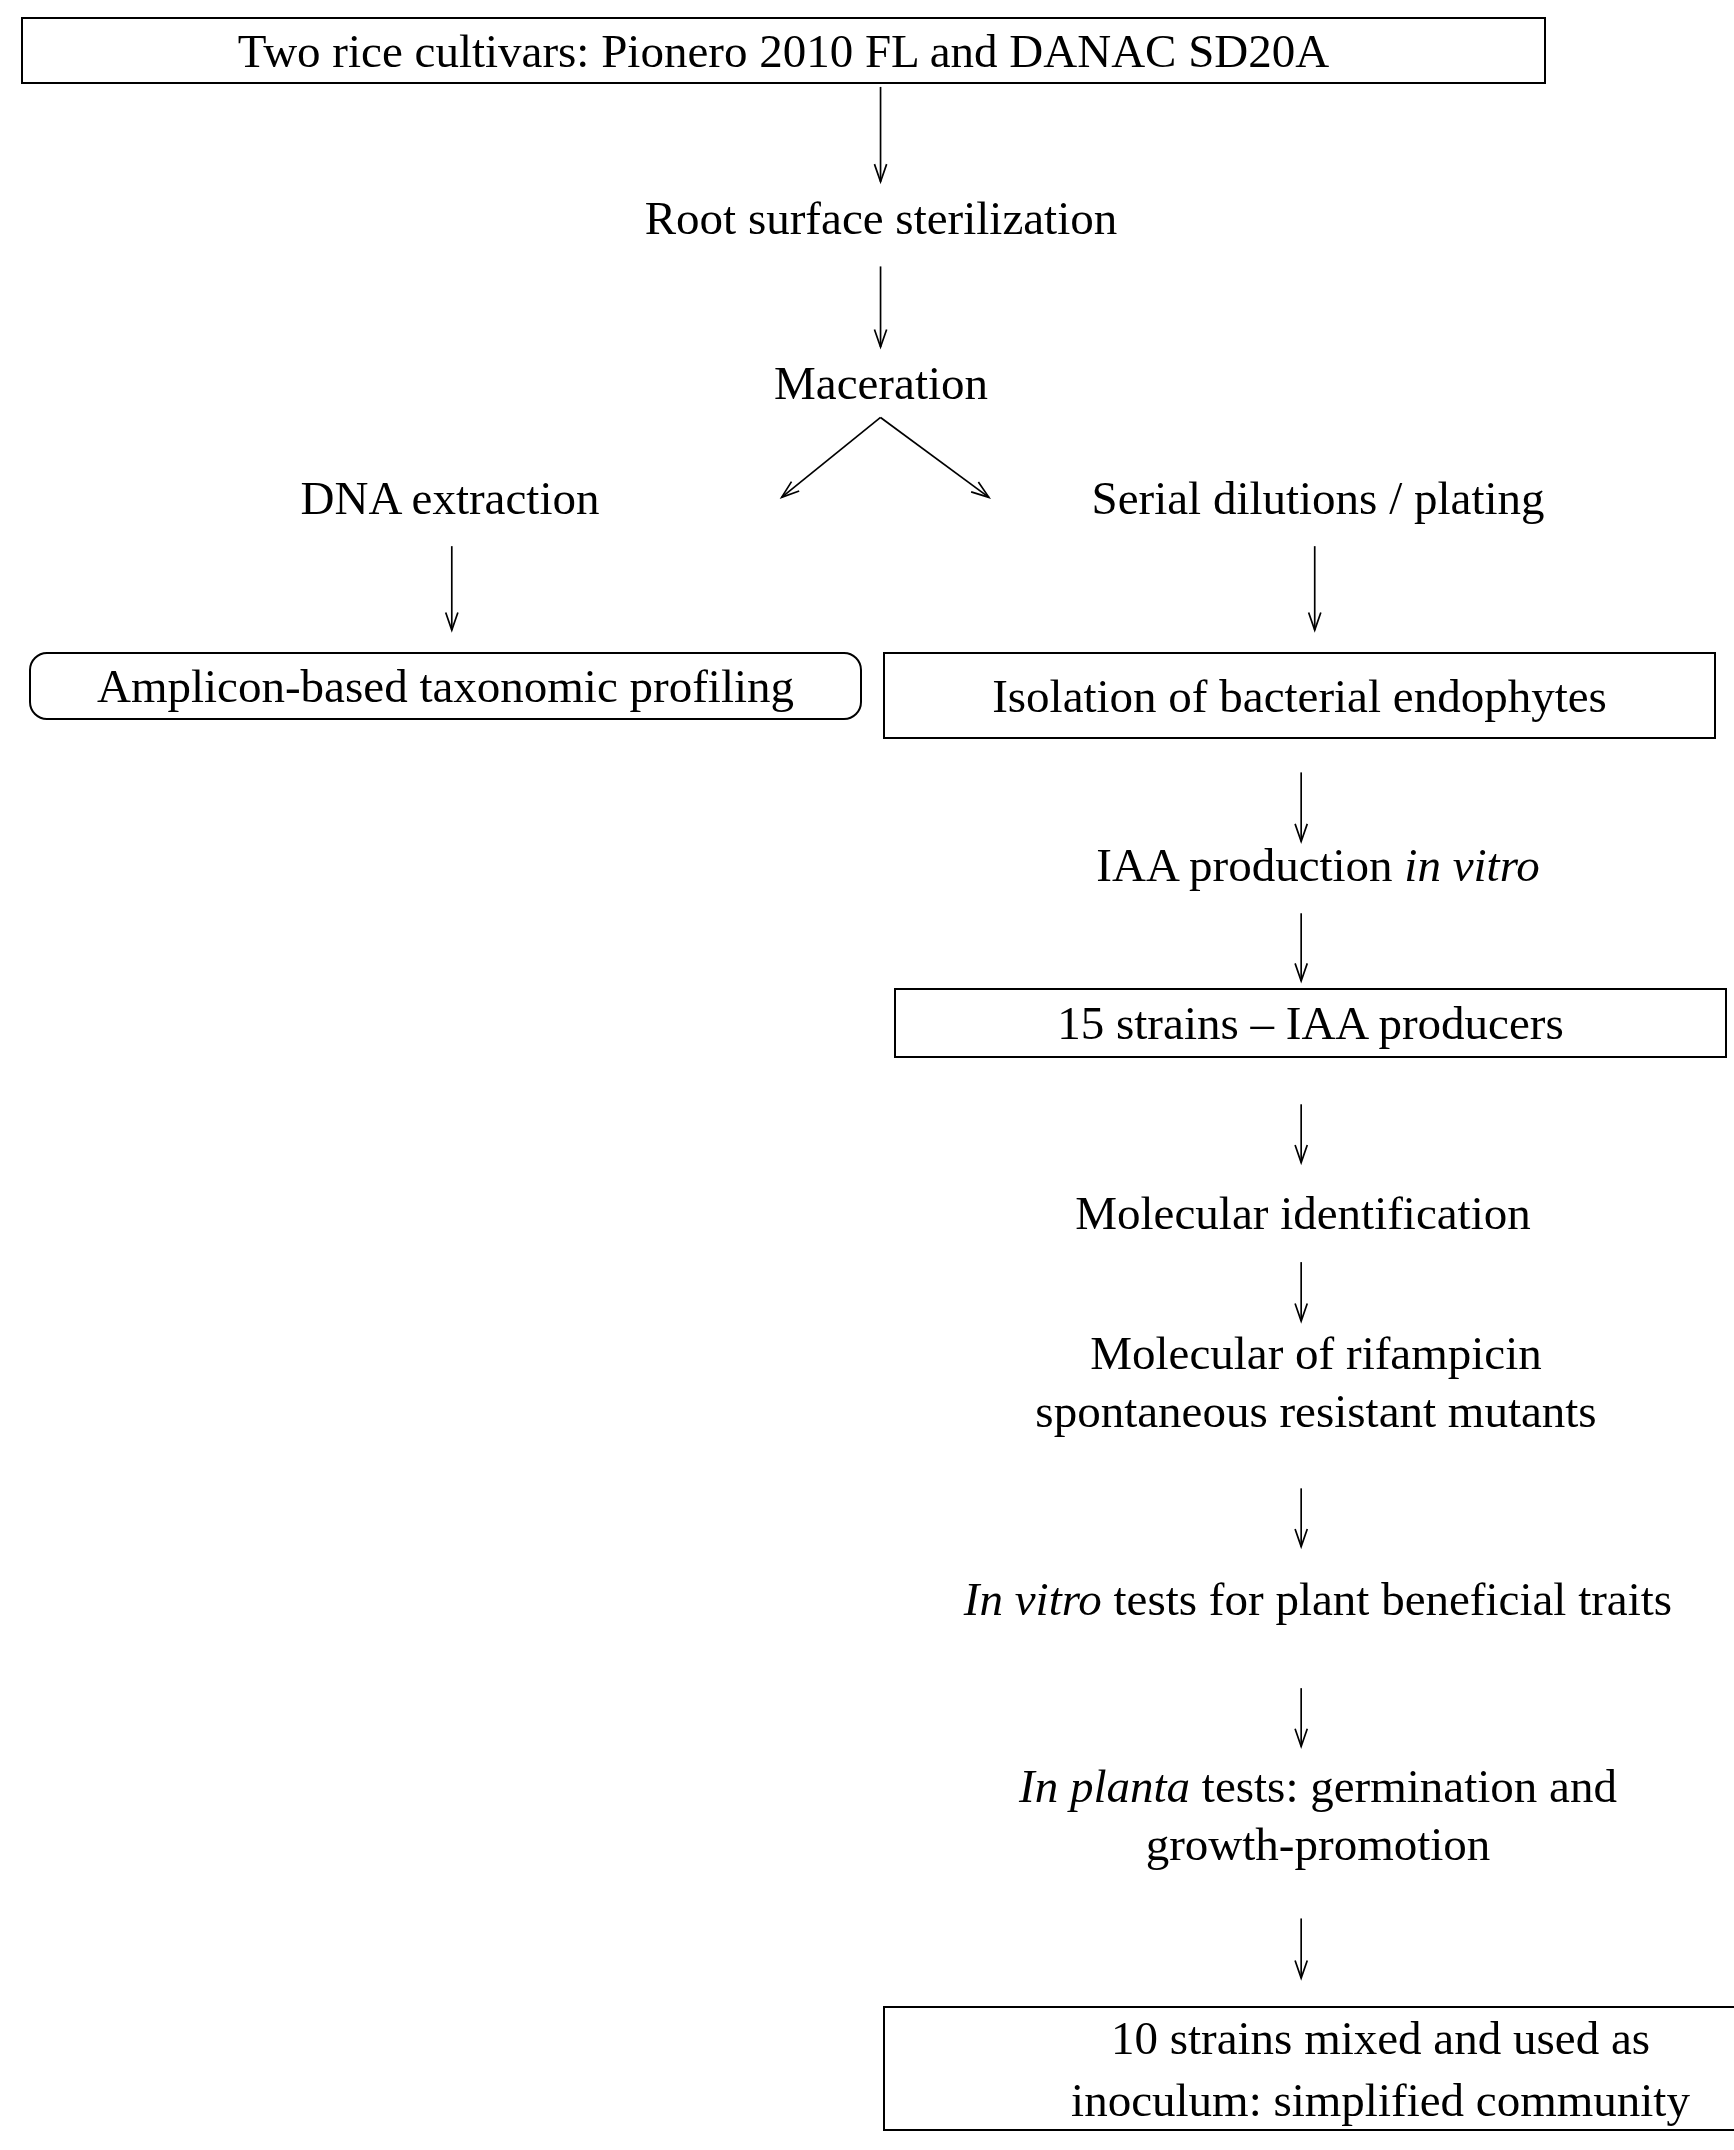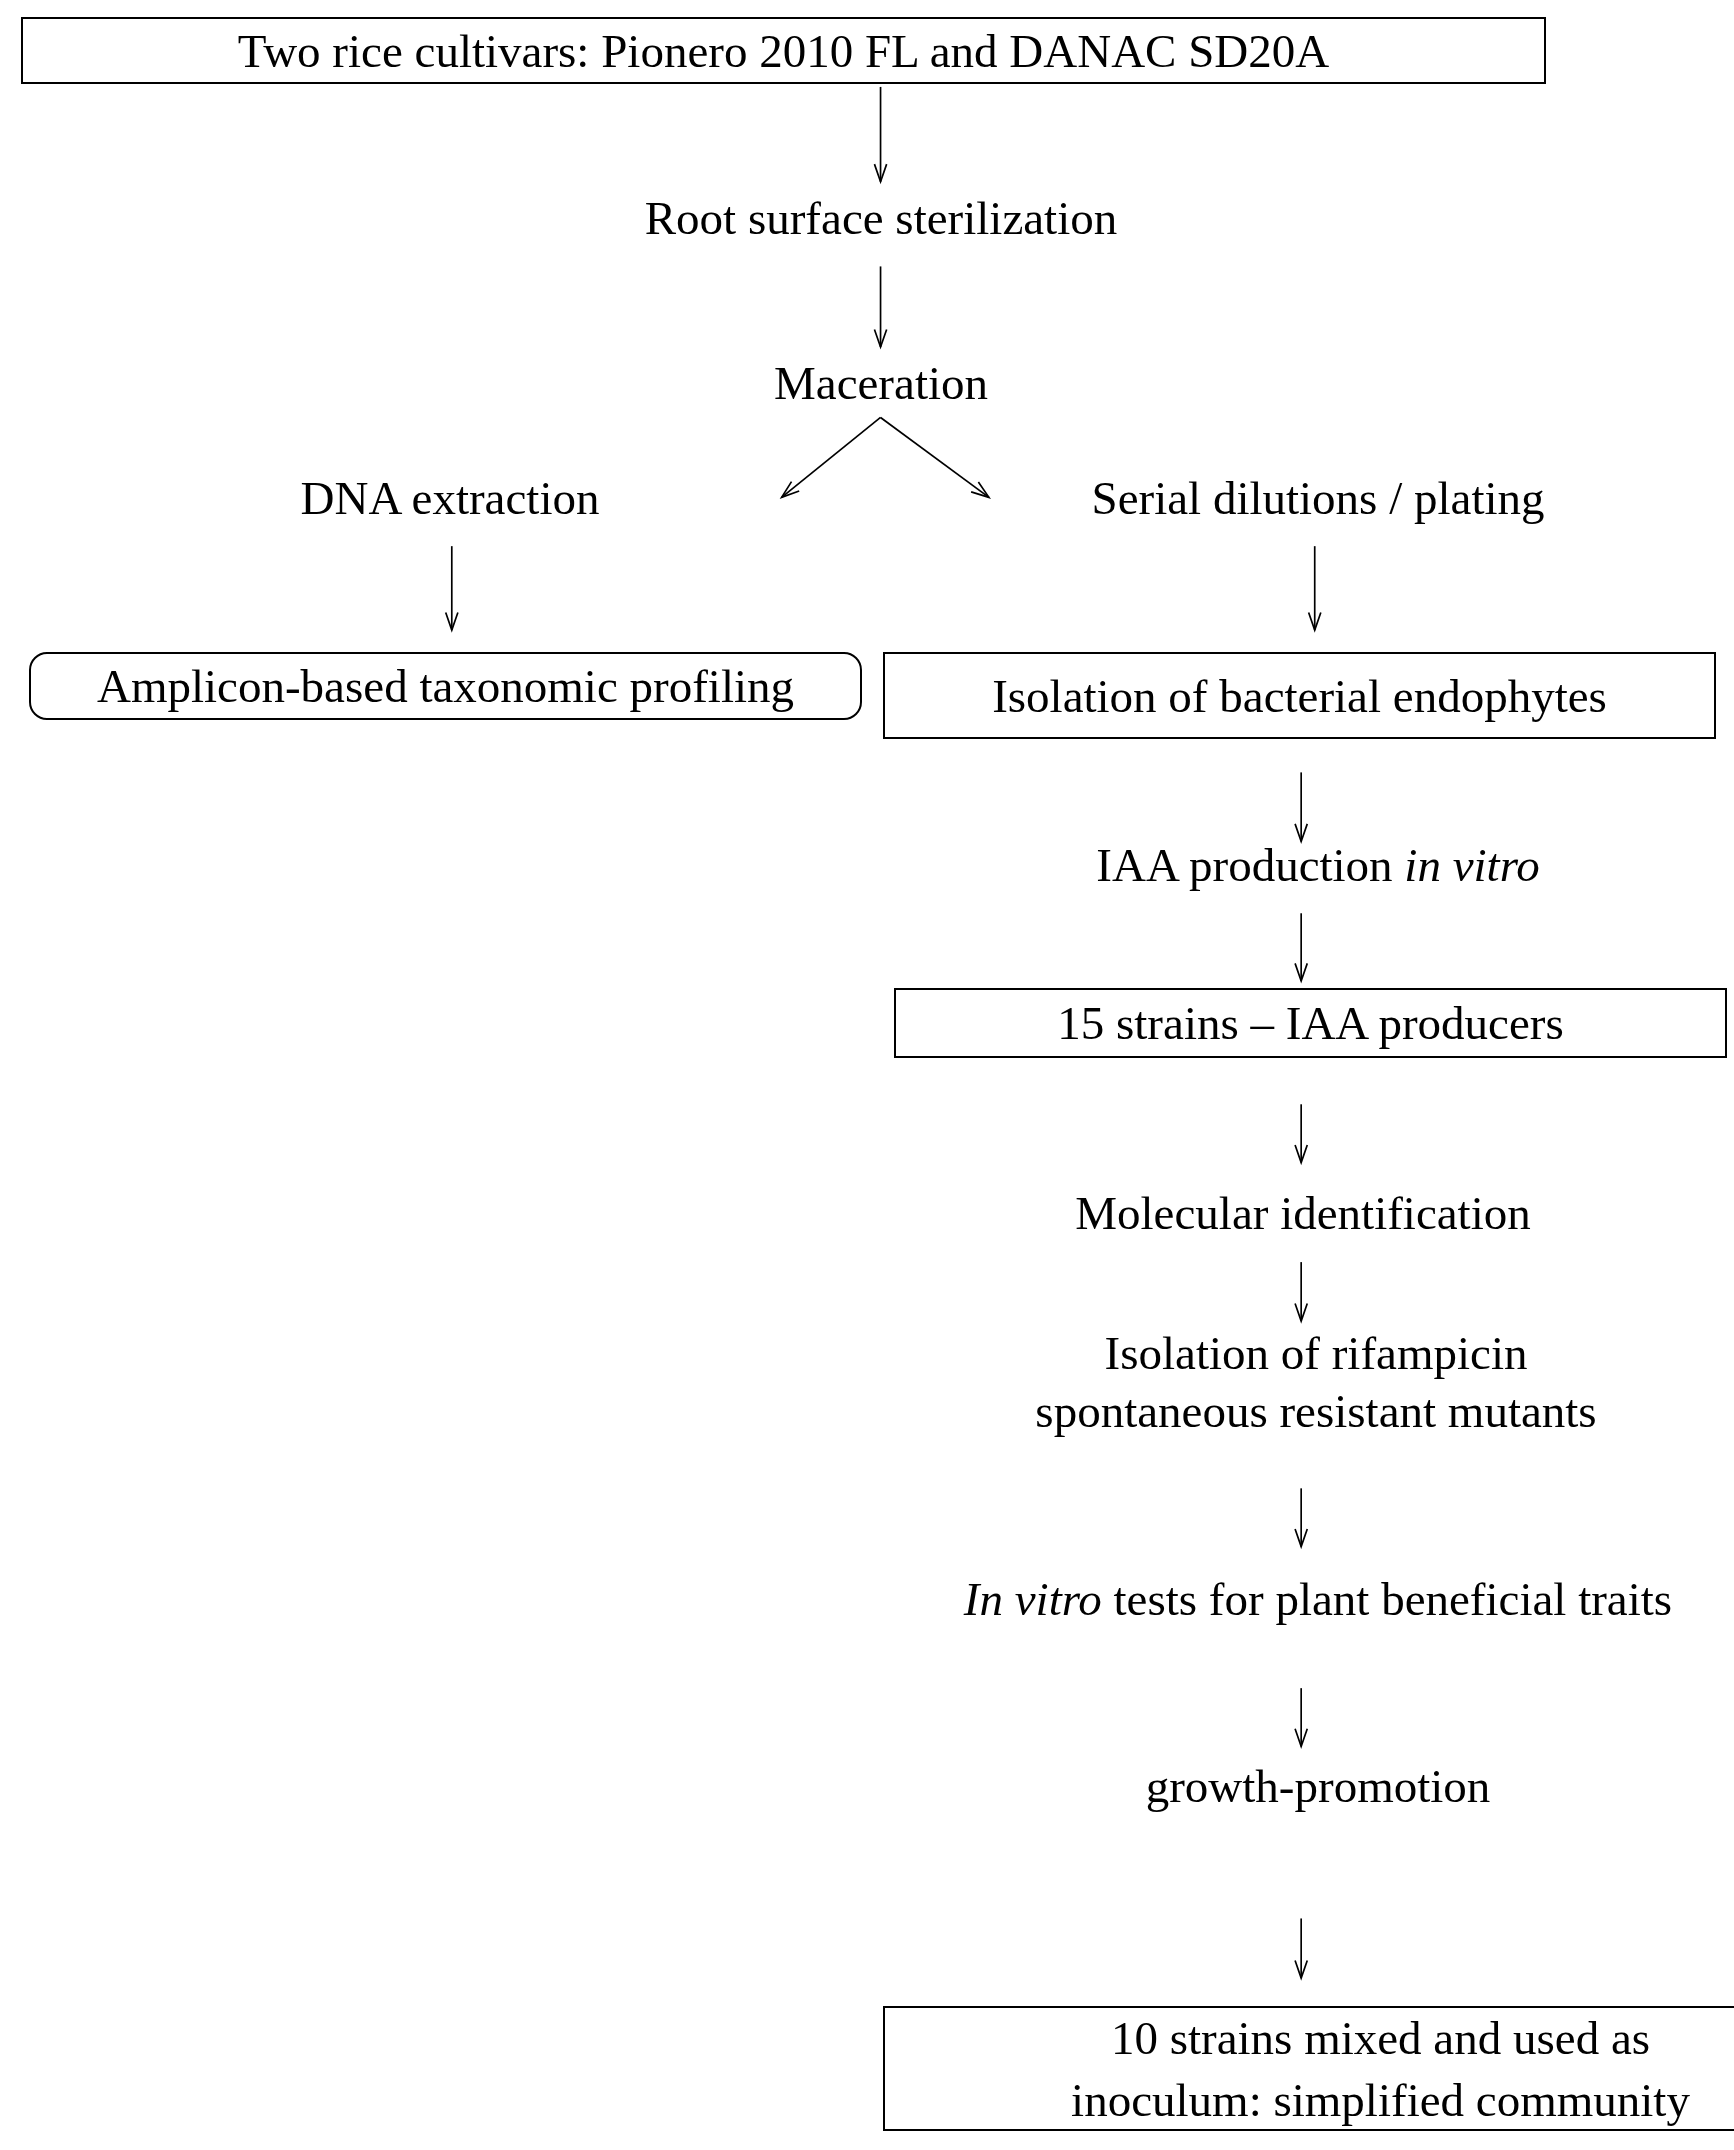--- a/index.html
+++ b/index.html
@@ -128,26 +128,27 @@
 
   <div class="label" style="left:1318px; top:865px;">
     <span>IAA production </span><span class="i">in vitro</span>
   </div>
 
   <div class="label" style="left:1303px; top:1213px;">
     <span>Molecular identification</span>
   </div>
 
   <div class="label-block" style="left:1316px; top:1324px;">
-    <div>Isolation of rifampicin</div>
+    <div>Molecular of rifampicin</div>
     <div>spontaneous resistant mutants</div>
   </div>
 
   <div class="label" style="left:1318px; top:1599px;">
     <span class="i">In vitro</span><span> tests for plant beneficial traits</span>
   </div>
 
   <div class="label-block" style="left:1318px; top:1757px;">
+    <div><span class="i">In planta</span><span> tests: germination and</span></div>
     <div>growth-promotion</div>
   </div>
 
 </div>
 
 
 </body></html>

